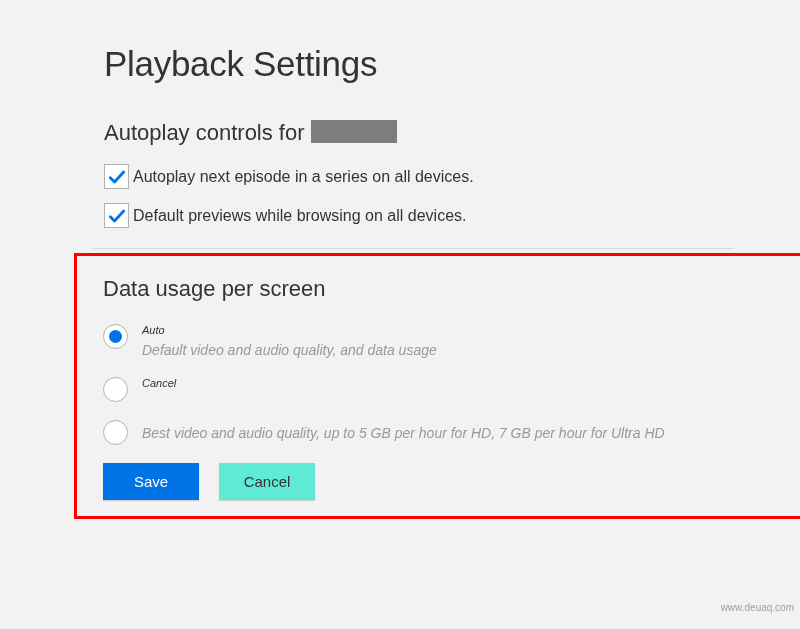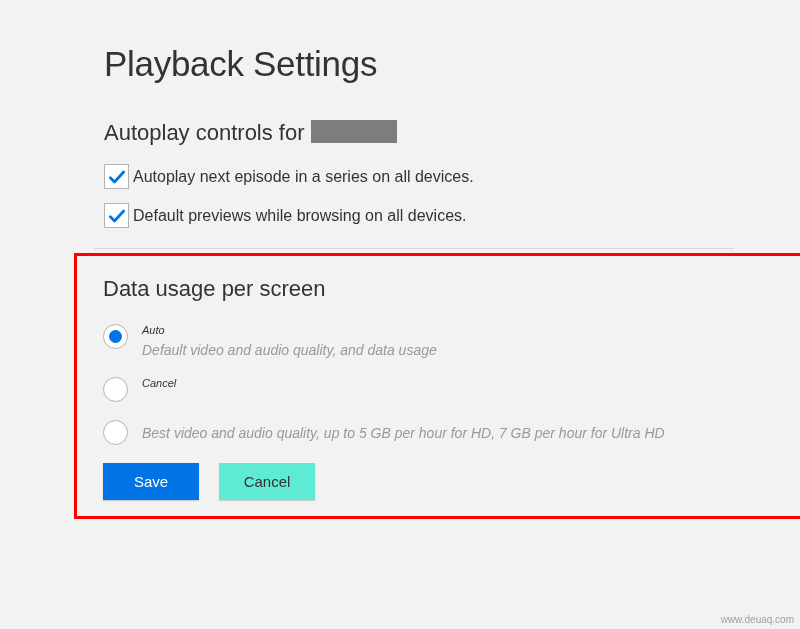--- a/index.html
+++ b/index.html
@@ -145,21 +145,21 @@
     .btn-primary {
       background: #0073e6;
       color: #fff;
     }
     .btn-secondary {
       background: #5eead4;
       color: #333;
     }
     .watermark {
       position: absolute;
-      bottom: 4px;
+      bottom: 16px;
       right: 6px;
       font-size: 10px;
       color: #a0a0a0;
       font-family: Arial, sans-serif;
     }
   </style>
 </head>
 <body>
 
 <div class="page">

